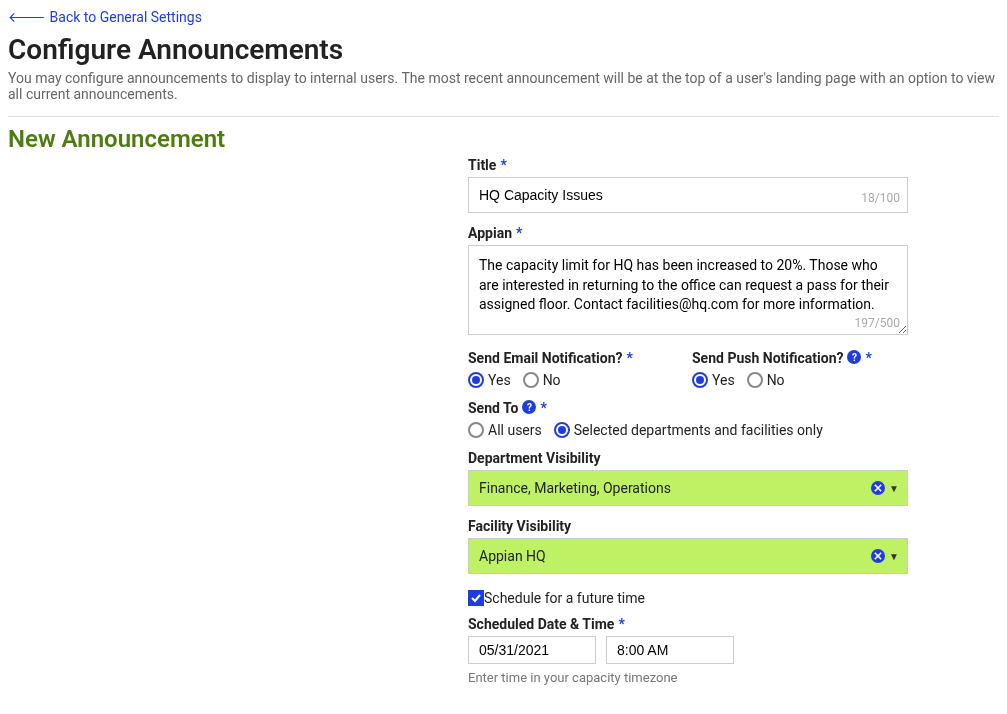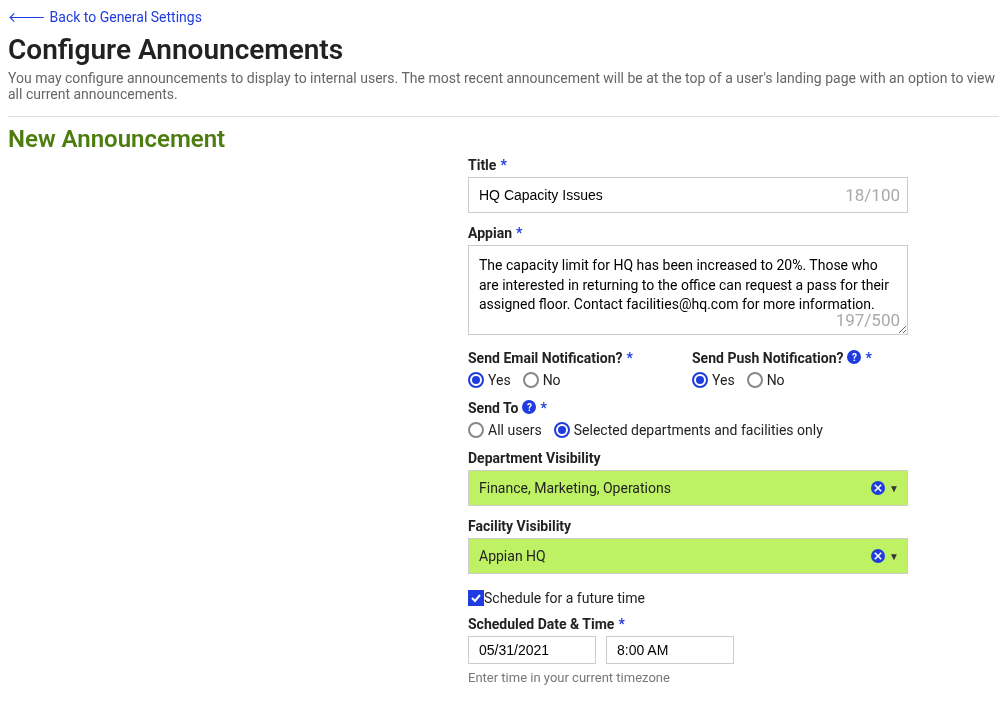--- a/index.html
+++ b/index.html
@@ -12,21 +12,21 @@
     hr.divider { border: none; border-top: 1px solid #ddd; margin-bottom: 8px; }
     h2.section-title { color: #4d7c0f; font-size: 24px; font-weight: 600; margin-bottom: 4px; }
     .form-area { margin-left: 460px; width: 440px; }
     .field { margin-bottom: 12px; }
     .label { font-weight: 700; font-size: 14px; color: #222; margin-bottom: 4px; display: flex; align-items: flex-start; gap: 4px; }
     .required { color: #1f3ce0; font-weight: 700; }
     .help-icon { color: #1f3ce0; font-size: 13px; cursor: help; display: inline-flex; align-items: center; justify-content:center; width: 14px; height: 14px; border-radius: 50%; background: #1f3ce0; color: #fff; font-weight:700; font-size:10px; }
     .input-wrap { position: relative; }
     .text-input { width: 100%; border: 1px solid #ccc; padding: 8px 60px 8px 10px; font-size: 14px; height: 36px; }
     .textarea-input { width: 100%; border: 1px solid #ccc; padding: 10px; font-size: 14px; height: 90px; resize: both; font-family: inherit; line-height: 1.4; }
-    .char-count { position: absolute; right: 8px; bottom: 8px; color: #aaa; font-size: 17px; }
+    .char-count { position: absolute; right: 8px; bottom: 8px; color: #aaa; font-size: 12px; }
     .radio-row { display: flex; gap: 12px; margin-top: 6px; align-items: center; }
     .radio-item { display: inline-flex; align-items: center; gap: 4px; cursor: pointer; }
     .radio-outer { width: 16px; height: 16px; border: 2px solid #888; border-radius: 50%; display: inline-flex; align-items: center; justify-content: center; }
     .radio-outer.selected { border-color: #1f3ce0; }
     .radio-inner { width: 8px; height: 8px; border-radius: 50%; background: #1f3ce0; }
     .two-col { display: flex; gap: 8px; }
     .two-col > div { flex: 1; }
     .select-box { width: 100%; border: 1px solid #ccc; padding: 8px 36px 8px 10px; font-size: 14px; height: 36px; position: relative; background: #bef264; display: flex; align-items: center; }
     .select-clear { position: absolute; right: 22px; top: 50%; transform: translateY(-50%); color: #1f3ce0; cursor: pointer; width: 14px; height:14px; border-radius:50%; background:#1f3ce0; display:flex; align-items:center; justify-content:center; }
     .select-clear svg { width: 8px; height: 8px; }
@@ -184,21 +184,21 @@
   
   <div class="field">
     <div class="label">
       <span>Scheduled Date &amp; Time</span>
       <span class="required">*</span>
     </div>
     <div class="date-time-row">
       <input class="date-input" type="text" value="05/31/2021" style="">
       <input class="time-input" type="text" value="8:00 AM" style="">
     </div>
-    <div class="hint-text">Enter time in your current timezone</div>
+    <div class="hint-text">Enter time in your capacity timezone</div>
   </div>
 
   
 
   
 
 </div>
 
 
 

